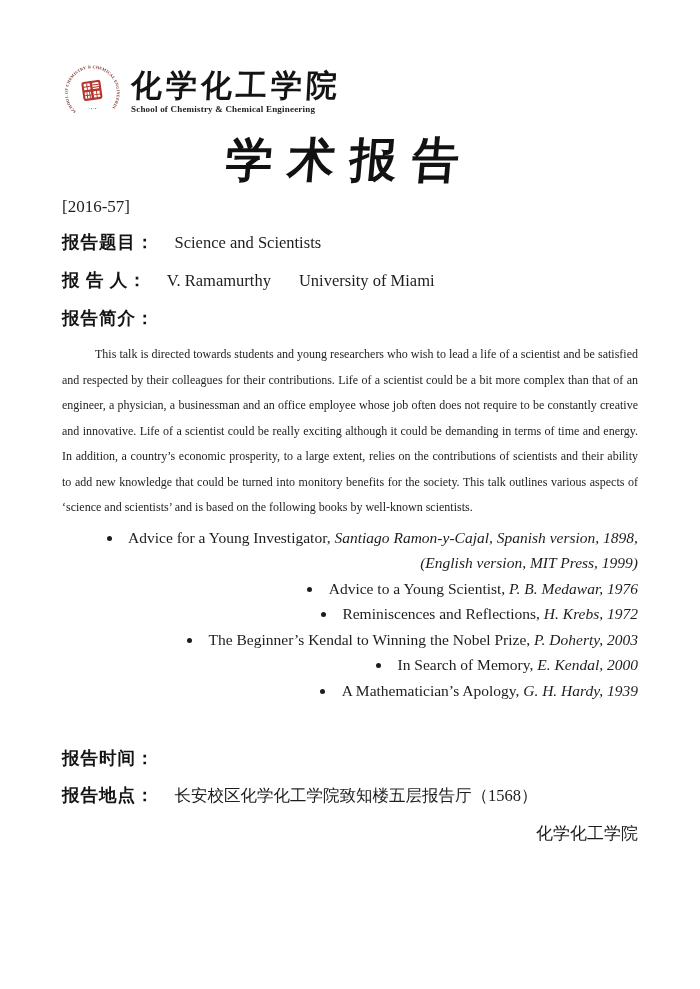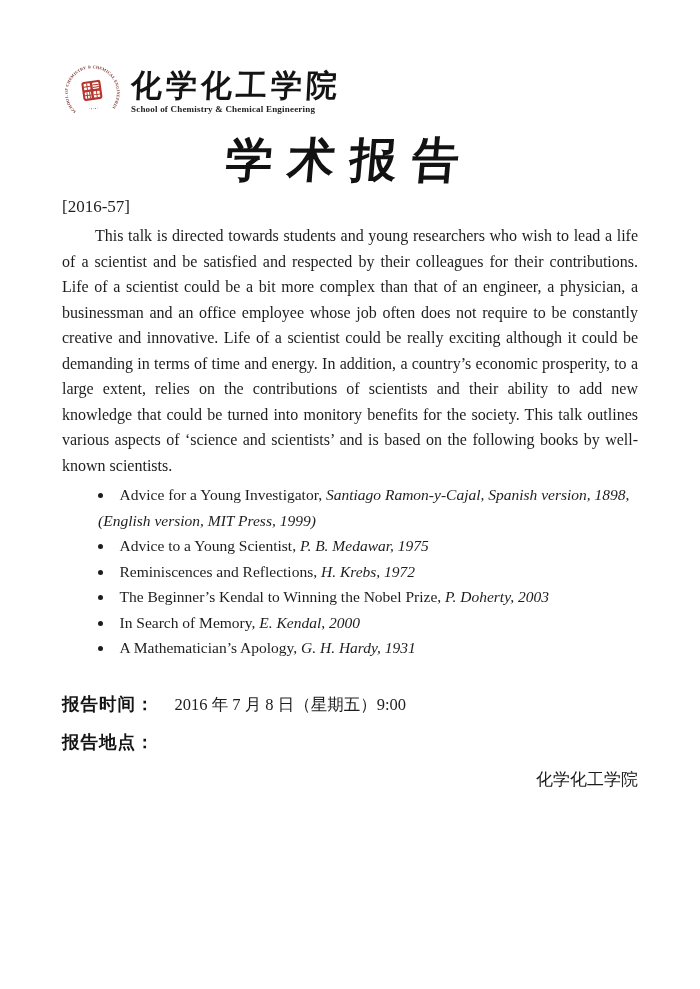--- a/index.html
+++ b/index.html
@@ -81,43 +81,43 @@
     white-space: nowrap;
     margin-right: 20px;
     color: #141414;
   }
   .field-value { font-size: 16.5px; }
   .speaker-affiliation { margin-left: 28px; }
 
   
   .intro-paragraph {
     margin-top: 6px;
-    font-size: 16px;
+    font-size: 12px;
     line-height: 25.5px;
     text-align: justify;
     text-indent: 33px;
     color: #1d1d1d;
   }
 
   
   .book-list {
     margin-top: 4px;
     padding-left: 36px;
     list-style-position: inside;
     list-style-type: disc;
   }
   .book-list li {
     font-size: 15.5px;
     line-height: 25.5px;
-    text-align: left;
+    text-align: right;
   }
   .book-source { font-style: italic; }
 
   
-  .schedule { margin-top: 30px; }
+  .schedule { margin-top: 42px; }
 
   
   .signature {
     margin-top: 12px;
     text-align: right;
     font-size: 17px;
     line-height: 26px;
   }
   .signature-line { margin-bottom: 7px; }
 </style>
@@ -161,57 +161,71 @@
     </span>
     <div class="org-names">
       <div class="org-cn">化学化工学院</div>
       <div class="org-en">School of Chemistry &amp; Chemical Engineering</div>
     </div>
   </div>
 
   <div class="doc-title">学术报告</div>
   <div class="doc-number">[2016-57]</div>
 
+  <div class="fields">
+    <div class="field-row">
+      <span class="field-label">报告题目：</span>
+      <span class="field-value">Science and Scientists</span>
+    </div>
+    <div class="field-row">
+      <span class="field-label">报 告 人：</span>
+      <span class="field-value">V. Ramamurthy</span>
+      <span class="field-value speaker-affiliation">University of Miami</span>
+    </div>
+    <div class="field-row">
+      <span class="field-label">报告简介：</span>
+    </div>
+  </div>
 
   <p class="intro-paragraph">This talk is directed towards students and young researchers who wish to lead a life of a scientist and be satisfied and respected by their colleagues for their contributions.  Life of a scientist could be a bit more complex than that of an engineer, a physician, a businessman and an office employee whose job often does not require to be constantly creative and innovative.  Life of a scientist could be really exciting although it could be demanding in terms of time and energy. In addition, a country’s economic prosperity, to a large extent, relies on the contributions of scientists and their ability to add new knowledge that could be turned into monitory benefits for the society.  This talk outlines various aspects of ‘science and scientists’ and is based on the following books by well-known scientists.</p>
 
   <ul class="book-list">
     <li>
       <span>Advice for a Young Investigator,</span>
       <span class="book-source">Santiago Ramon-y-Cajal, Spanish version, 1898, (English version, MIT Press, 1999)</span>
     </li>
     <li>
       <span>Advice to a Young Scientist,</span>
-      <span class="book-source">P. B. Medawar, 1975</span>
+      <span class="book-source">P. B. Medawar, 1976</span>
     </li>
     <li>
       <span>Reminiscences and Reflections,</span>
       <span class="book-source">H. Krebs, 1972</span>
     </li>
     <li>
       <span>The Beginner’s Kendal to Winning the Nobel Prize,</span>
       <span class="book-source">P. Doherty, 2003</span>
     </li>
     <li>
       <span>In Search of Memory,</span>
       <span class="book-source">E. Kendal, 2000</span>
     </li>
     <li>
       <span>A Mathematician’s Apology,</span>
-      <span class="book-source">G. H. Hardy, 1931</span>
+      <span class="book-source">G. H. Hardy, 1939</span>
     </li>
   </ul>
 
   <div class="schedule">
     <div class="field-row">
       <span class="field-label">报告时间：</span>
-      <span class="field-value">2016 年 7 月 8 日（星期五）9:00</span>
     </div>
     <div class="field-row">
       <span class="field-label">报告地点：</span>
+      <span class="field-value">长安校区化学化工学院致知楼五层报告厅（1568）</span>
     </div>
   </div>
 
   <div class="signature">
     <div class="signature-line">化学化工学院</div>
   </div>
 
 </div>
 
 </body></html>

